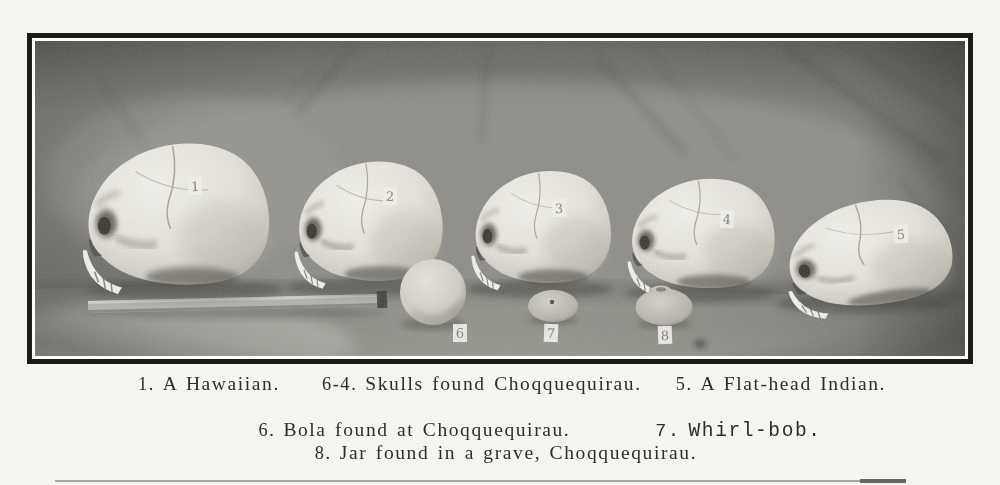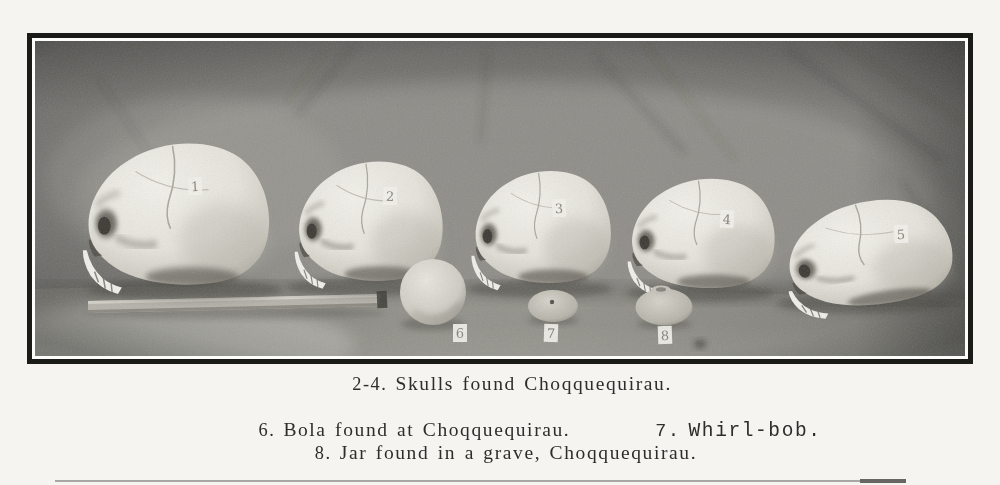--- a/index.html
+++ b/index.html
@@ -214,21 +214,23 @@
       <rect x="623" y="285" width="14" height="18" fill="#f2f1ec" opacity="0.92"></rect>
       <text x="630" y="299">8</text>
     </g>
   </g>
 
   <rect x="0" y="0" width="930" height="315" filter="url(#grain)" opacity="0.16"></rect>
 </svg>
 </div>
 
 <div class="caption-line cap-line-1">
-  <span class="seg"><span class="num">2-4.</span><span class="txt">Skulls found Choqquequirau.</span></span>
+  <span class="seg"><span class="num">1.</span><span class="txt">A Hawaiian.</span></span>
+  <span class="seg"><span class="num">6-4.</span><span class="txt">Skulls found Choqquequirau.</span></span>
+  <span class="seg"><span class="num">5.</span><span class="txt">A Flat-head Indian.</span></span>
 </div>
 
 <div class="caption-line cap-line-2">
   <span class="seg"><span class="num">6.</span><span class="txt">Bola found at Choqquequirau.</span></span>
   <span class="seg"><span class="num">7.</span><span class="txt">Whirl-bob.</span></span>
 </div>
 
 <div class="caption-line cap-line-3">
   <span class="seg"><span class="num">8.</span><span class="txt">Jar found in a grave, Choqquequirau.</span></span>
 </div>

